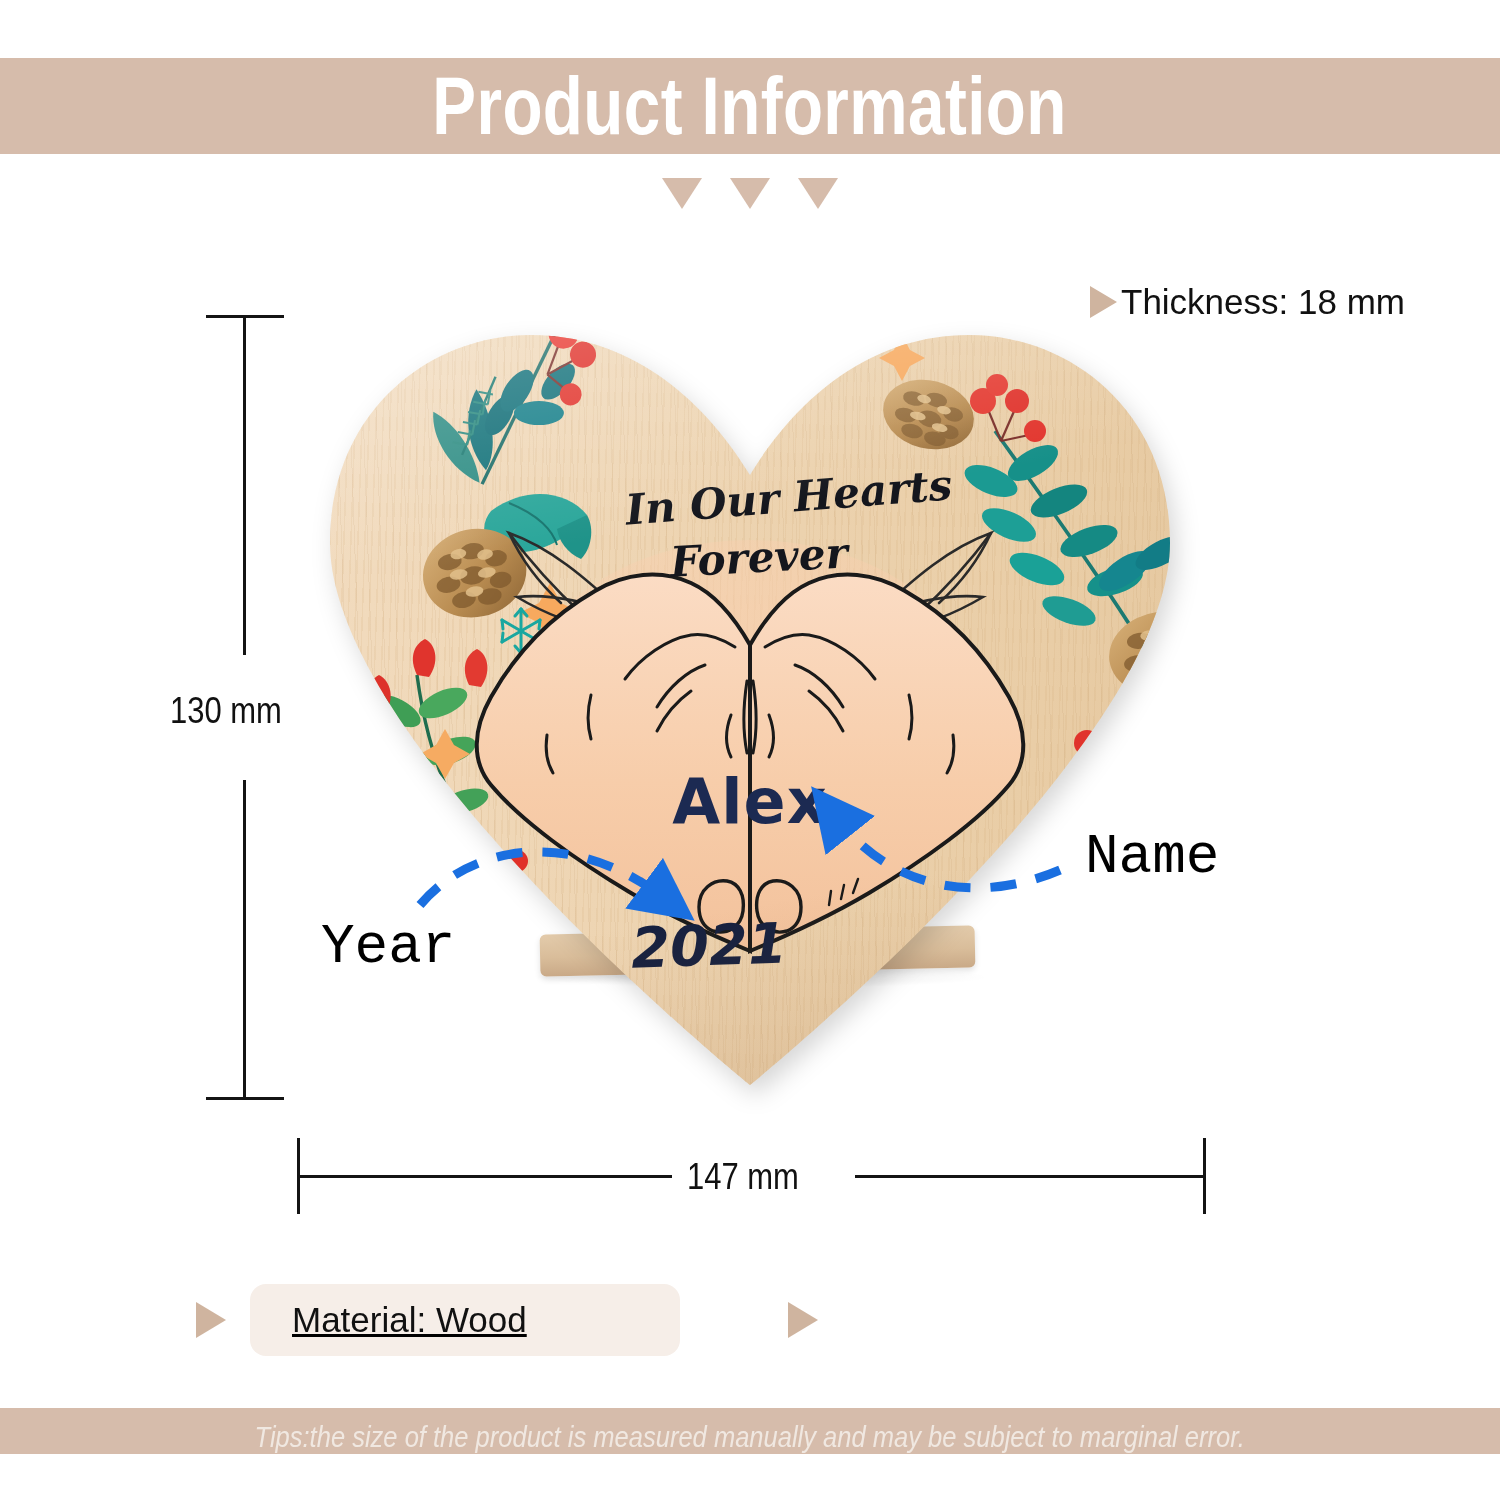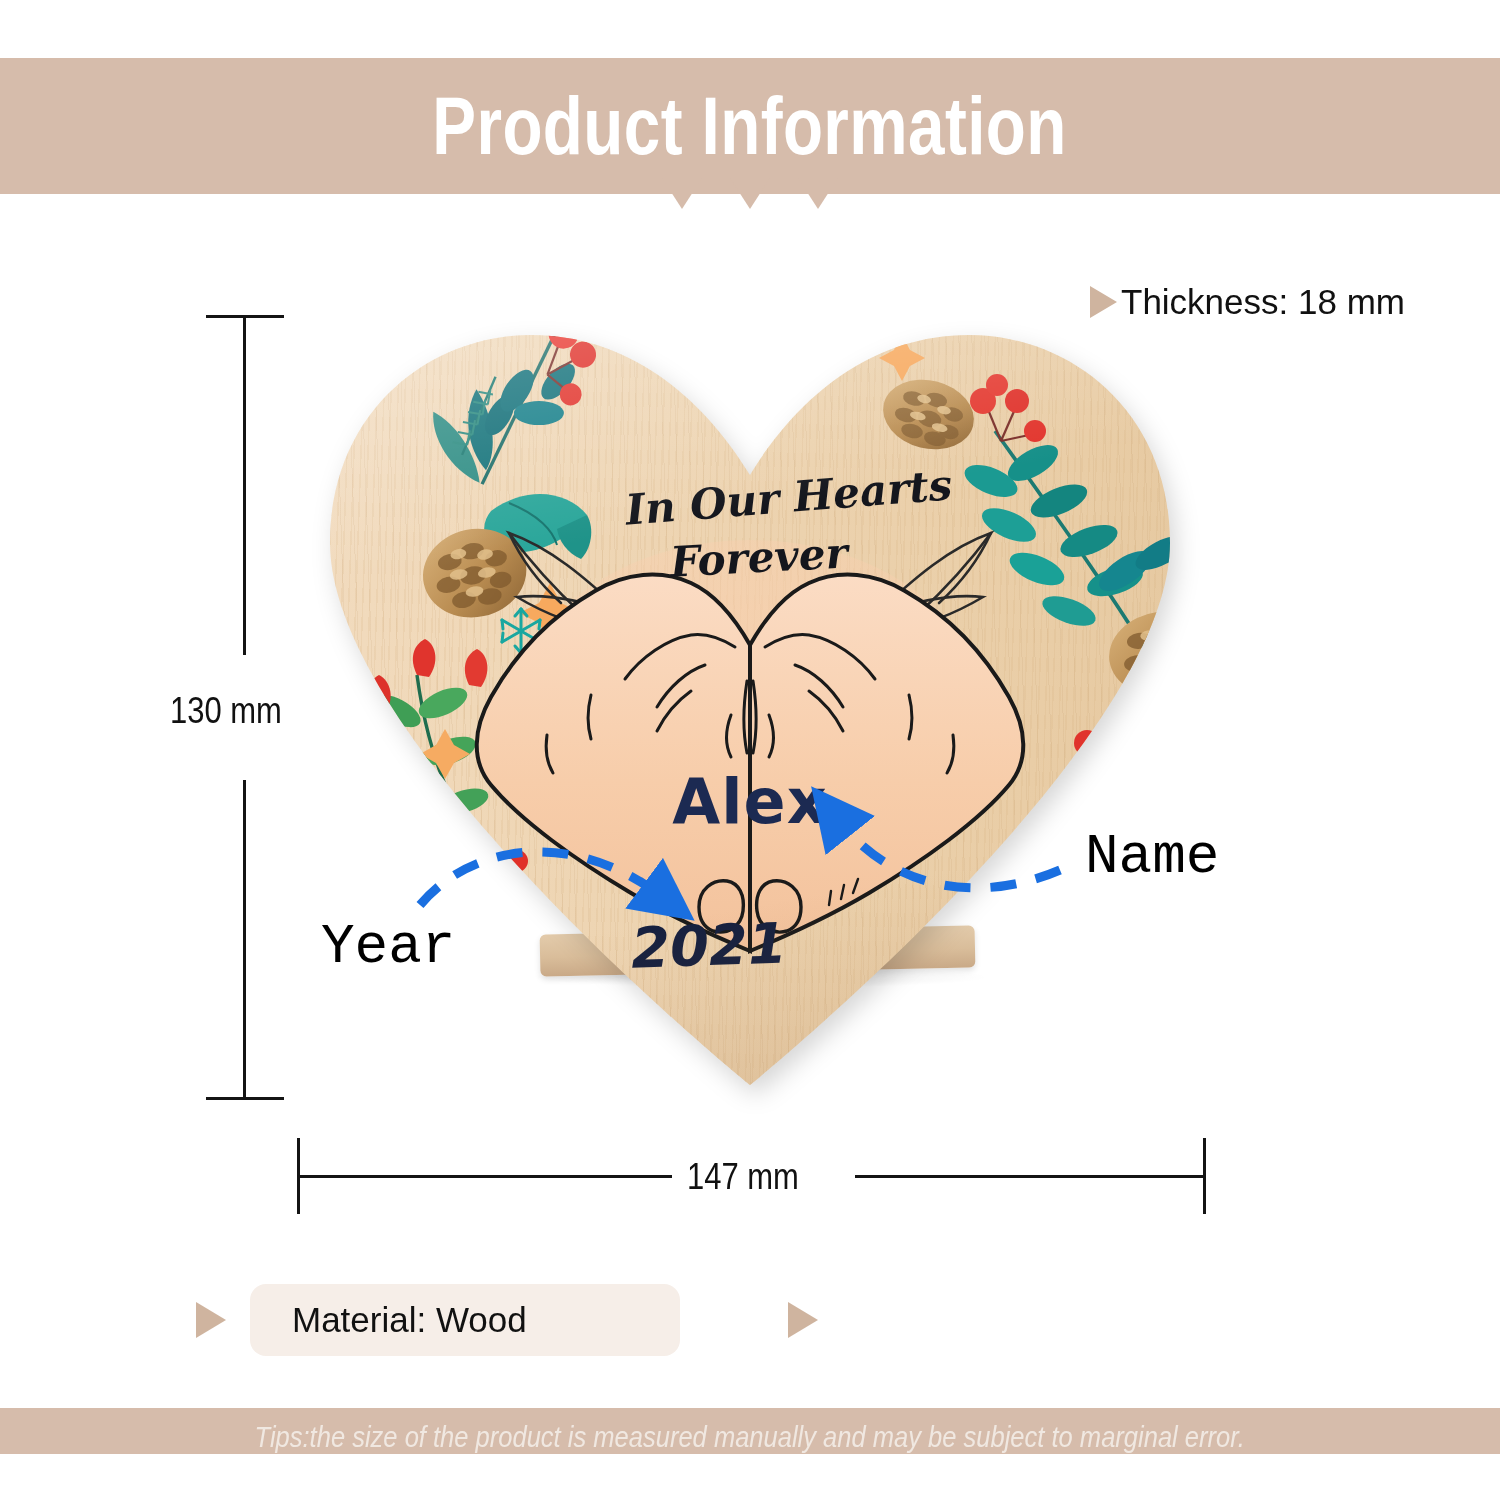--- a/index.html
+++ b/index.html
@@ -6,21 +6,21 @@
   html, body {
     width: 1500px; height: 1500px;
     background: #ffffff;
     font-family: "Liberation Sans", sans-serif;
     overflow: hidden;
   }
   #page { position: relative; width: 1500px; height: 1500px; background: #fff; }
 
   
   .header-band {
-    position: absolute; left: 0; top: 58px; width: 1500px; height: 136px;
+    position: absolute; left: 0; top: 58px; width: 1500px; height: 96px;
     background: #d6bcab;
     display: flex; align-items: center; justify-content: center;
   }
   .header-title {
     color: #ffffff;
     font-size: 82px;
     font-weight: bold;
     letter-spacing: 0.5px;
     transform: scaleX(0.80);
     transform-origin: center;
@@ -134,21 +134,21 @@
   .anno {
     position: absolute; color: #000000;
     font-size: 56px; white-space: nowrap;
     font-family: Liberation Mono, monospace;
   }
   .anno-year { left: 321px; top: 915px; }
   .anno-name { left: 1085px; top: 825px; }
 
   
   .spec-row { position: absolute; left: 0; top: 1284px; width: 1500px; display: flex; }
-  .spec-cell { display: flex; align-items: center; }
+  .spec-cell { display: flex; align-items: center; text-decoration: underline; }
   .spec-cell.left  { margin-left: 196px; }
   .spec-cell.right { margin-left: 108px; }
   .spec-tri {
     width: 0; height: 0;
     border-top: 18px solid transparent;
     border-bottom: 18px solid transparent;
     border-left: 30px solid #cfb49f;
     margin-right: 24px;
   }
   .spec-box {

